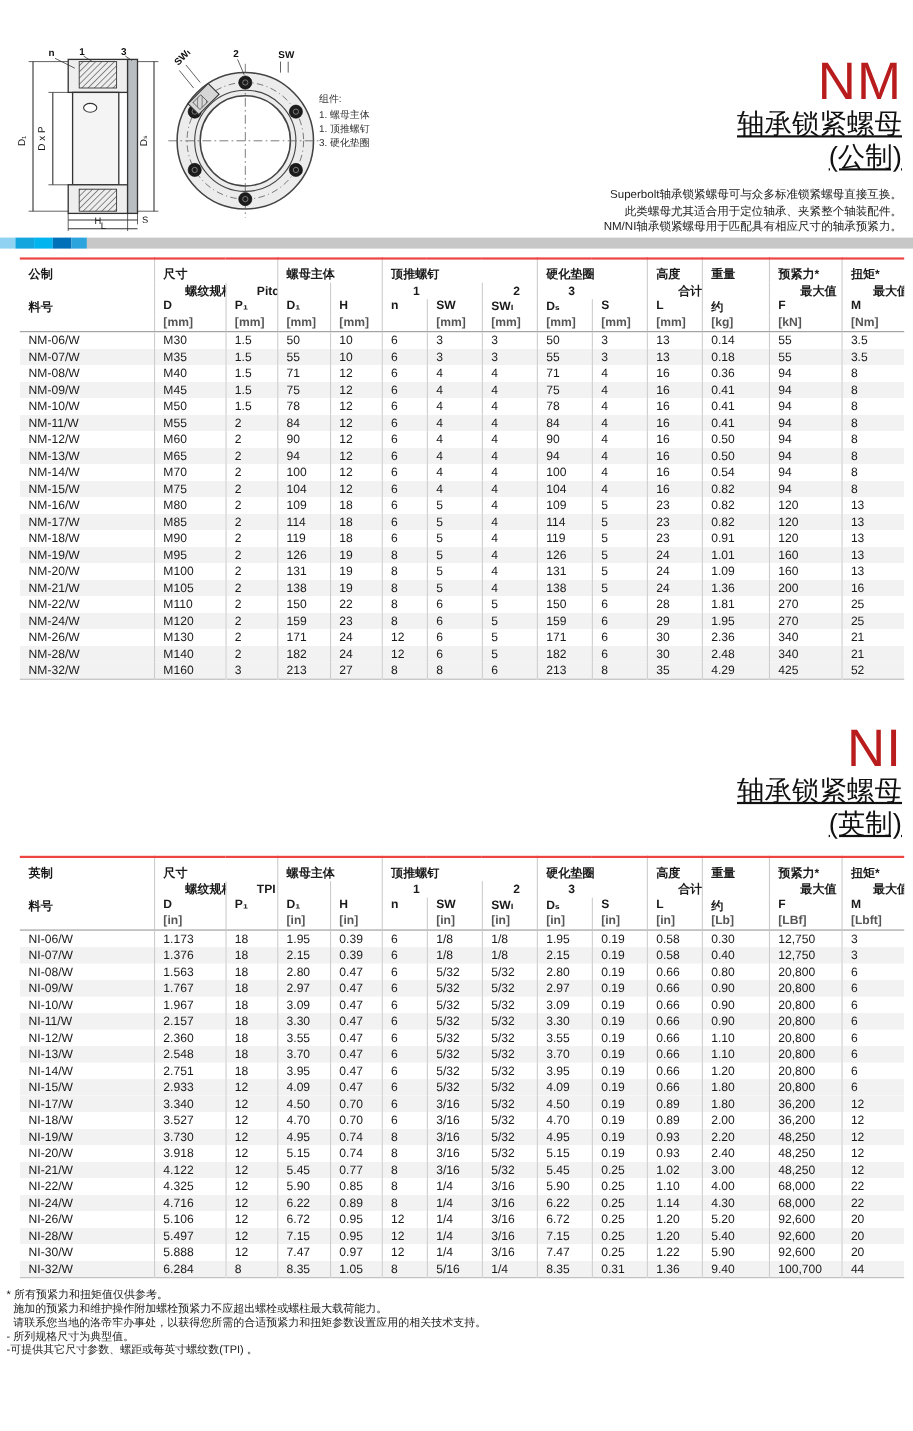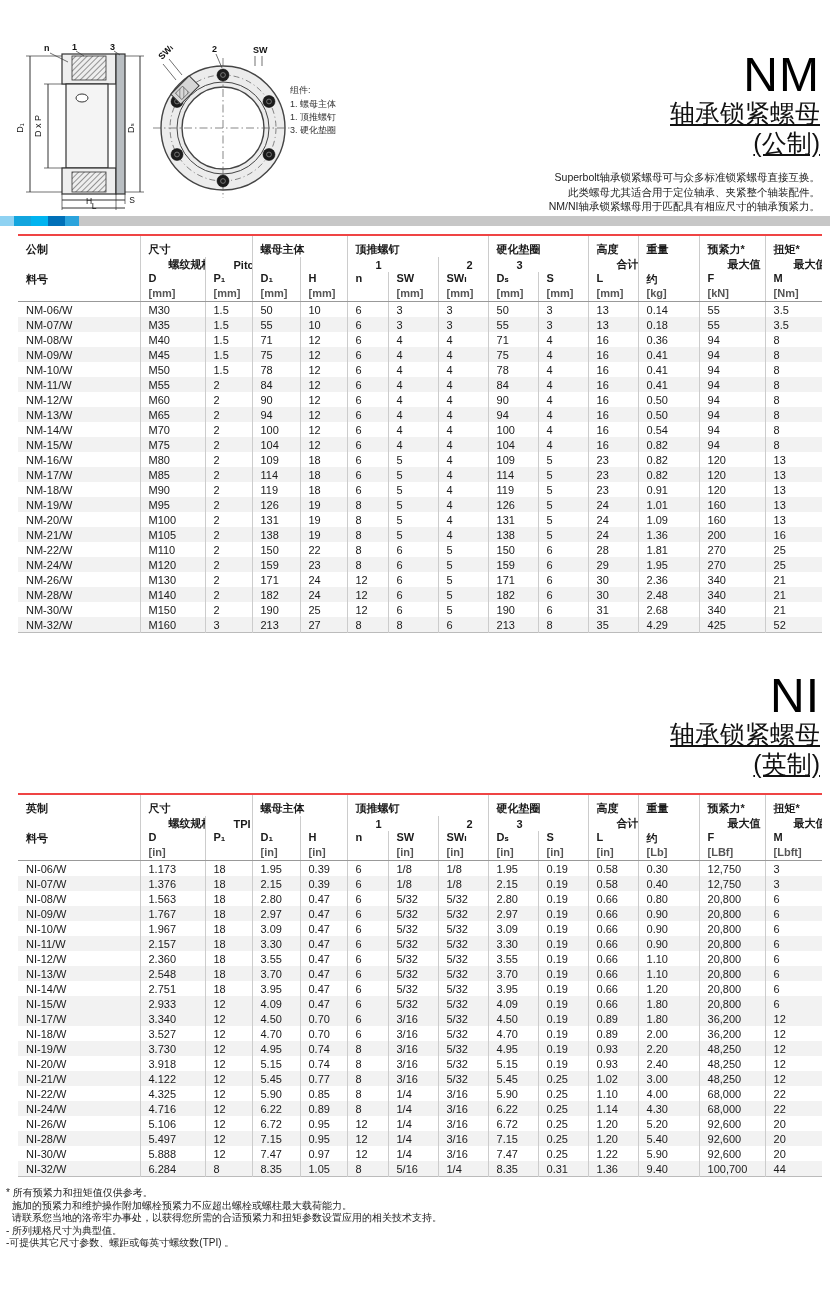--- a/index.html
+++ b/index.html
@@ -5,21 +5,21 @@
   html,body{margin:0;padding:0;background:#fff;}
   body{width:830px;height:1301px;overflow:hidden;font-family:"Liberation Sans","DejaVu Sans",sans-serif;color:#1a1a1a;}
   .page{position:relative;width:830px;height:1301px;}
 
   
   .top{display:flex;padding:42px 10px 0 10px;height:168px;}
   .drawing-wrap{width:280px;flex:none;}
   .legend{width:95px;flex:none;padding-top:42px;font-size:9px;line-height:13px;color:#333;}
   .legend .lg-title{margin-bottom:1px;}
   .titleblock{flex:1;text-align:right;padding-top:10px;}
-  .big-title{font-size:48px;line-height:46px;font-weight:400;letter-spacing:1px;color:#000000;}
+  .big-title{font-size:48px;line-height:46px;font-weight:400;letter-spacing:1px;color:#b91c1c;}
   .sub-title{font-size:25px;line-height:30px;font-weight:400;color:#111;text-decoration:underline;}
   .descr{margin-top:12px;font-size:10.5px;line-height:14.5px;color:#222;}
 
   
   .bar{display:flex;height:10px;margin-top:6px;width:830px;}
   .bar span{display:block;height:10px;}
   .b1{width:14px;background:#8FD2F2;}
   .b2{width:17px;background:#12A5DE;}
   .b3{width:17px;background:#00B4F0;}
   .b4{width:17px;background:#0070B8;}
@@ -565,36 +565,20 @@
           <td class="bl">12</td>
           <td class="bl">6</td>
           <td class="bl">5</td>
           <td class="bl">182</td>
           <td class="bl">6</td>
           <td class="bl">30</td>
           <td class="bl">2.48</td>
           <td class="bl">340</td>
           <td class="bl">21</td>
         </tr>
-        <tr>
-          <td>NM-30/W</td>
-          <td class="bl">M150</td>
-          <td class="bl">2</td>
-          <td class="bl">190</td>
-          <td class="bl">25</td>
-          <td class="bl">12</td>
-          <td class="bl">6</td>
-          <td class="bl">5</td>
-          <td class="bl">190</td>
-          <td class="bl">6</td>
-          <td class="bl">31</td>
-          <td class="bl">2.68</td>
-          <td class="bl">340</td>
-          <td class="bl">21</td>
-        </tr>
         <tr class="alt">
           <td>NM-32/W</td>
           <td class="bl">M160</td>
           <td class="bl">3</td>
           <td class="bl">213</td>
           <td class="bl">27</td>
           <td class="bl">8</td>
           <td class="bl">8</td>
           <td class="bl">6</td>
           <td class="bl">213</td>

